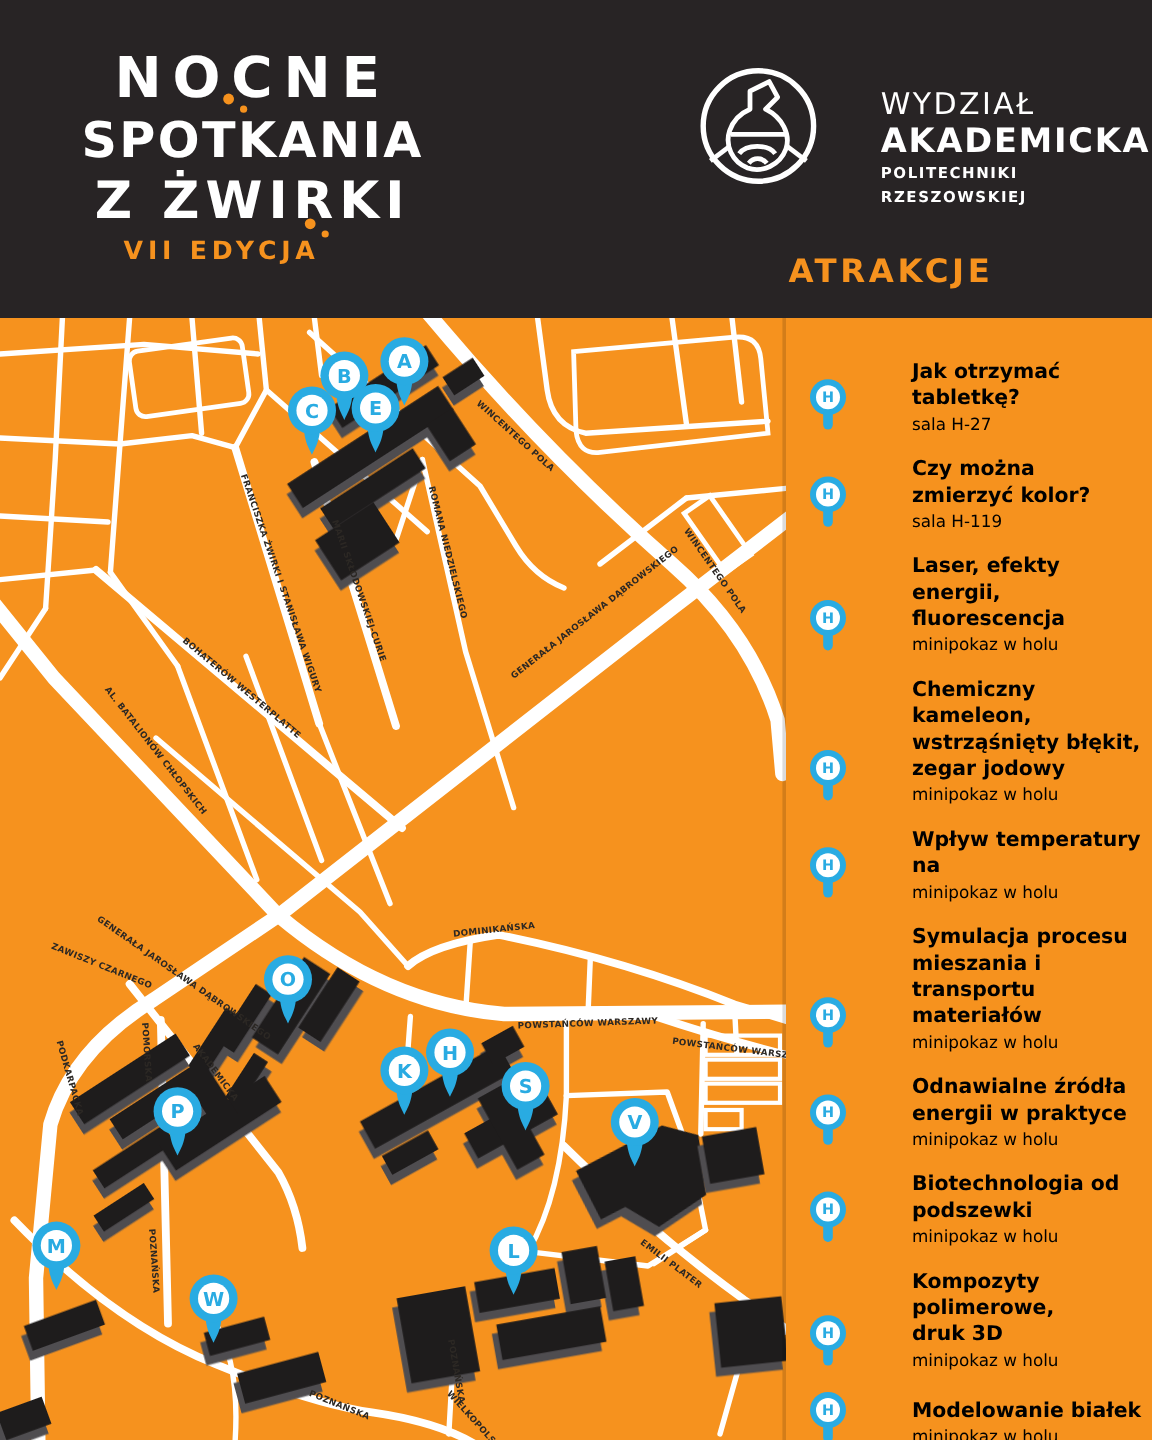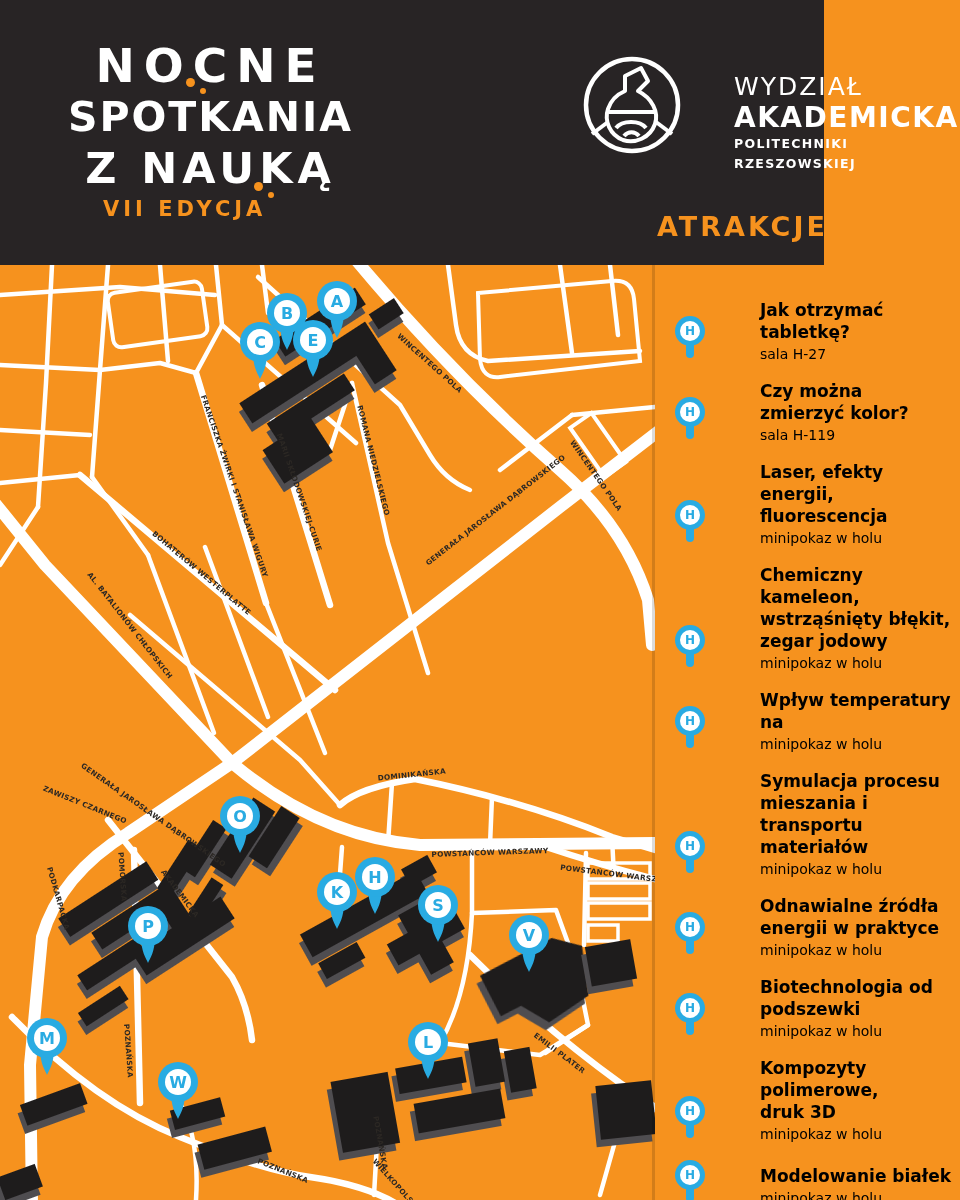--- a/index.html
+++ b/index.html
@@ -1,19 +1,19 @@
 <!DOCTYPE html>
 <html><head>
 <meta charset="utf-8">
 <style>
   html,body{margin:0;padding:0;background:#111;}
   #poster{position:relative;width:960px;height:1200px;overflow:hidden;
           font-family:"DejaVu Sans","Liberation Sans",sans-serif;background:#F6921E;}
   
-  #header{position:absolute;left:0;top:0;width:824px;height:265px;background:#282425;}
+  #header{position:absolute;left:0;top:0;width:960px;height:265px;background:#282425;}
   #logo-block{position:absolute;left:58px;top:40px;width:305px;color:#fff;text-align:center;}
   .logo-line1{font-size:47px;font-weight:bold;letter-spacing:9px;line-height:52px;}
   .logo-line2{font-size:41px;font-weight:bold;letter-spacing:2px;line-height:50px;}
   .logo-line3{font-size:43px;font-weight:bold;letter-spacing:5px;line-height:52px;}
   .logo-edition{font-size:21px;font-weight:bold;letter-spacing:4px;color:#F6921E;
                 text-align:left;padding-left:45px;line-height:30px;}
   .bubble{position:absolute;background:#F6921E;border-radius:50%;}
   #faculty-logo{position:absolute;left:578px;top:50px;}
   #faculty-text{position:absolute;left:698px;top:72px;color:#fff;margin-left:36px;}
   .fac1{font-size:25px;letter-spacing:2px;line-height:30px;}
@@ -48,21 +48,21 @@
 </style>
 </head>
 <body>
 
 <div id="poster">
 
   <div id="header">
     <div id="logo-block">
       <div class="logo-line1">NOCNE</div>
       <div class="logo-line2">SPOTKANIA</div>
-      <div class="logo-line3">Z NAUKĄ</div>
+      <div class="logo-line3">Z ŻWIRKI</div>
       <div class="logo-edition">VII EDYCJA</div>
 
       <div class="bubble" style="left:128px;top:38px;width:9px;height:9px;"></div>
       <div class="bubble" style="left:142px;top:48px;width:6px;height:6px;"></div>
       <div class="bubble" style="left:196px;top:142px;width:9px;height:9px;"></div>
       <div class="bubble" style="left:210px;top:152px;width:6px;height:6px;"></div>
     </div>
 
     <svg id="faculty-logo" width="108" height="110" viewBox="0 0 108 110">
       <circle cx="54" cy="55" r="46" stroke="#fff" stroke-width="4.5" fill="none"></circle>

